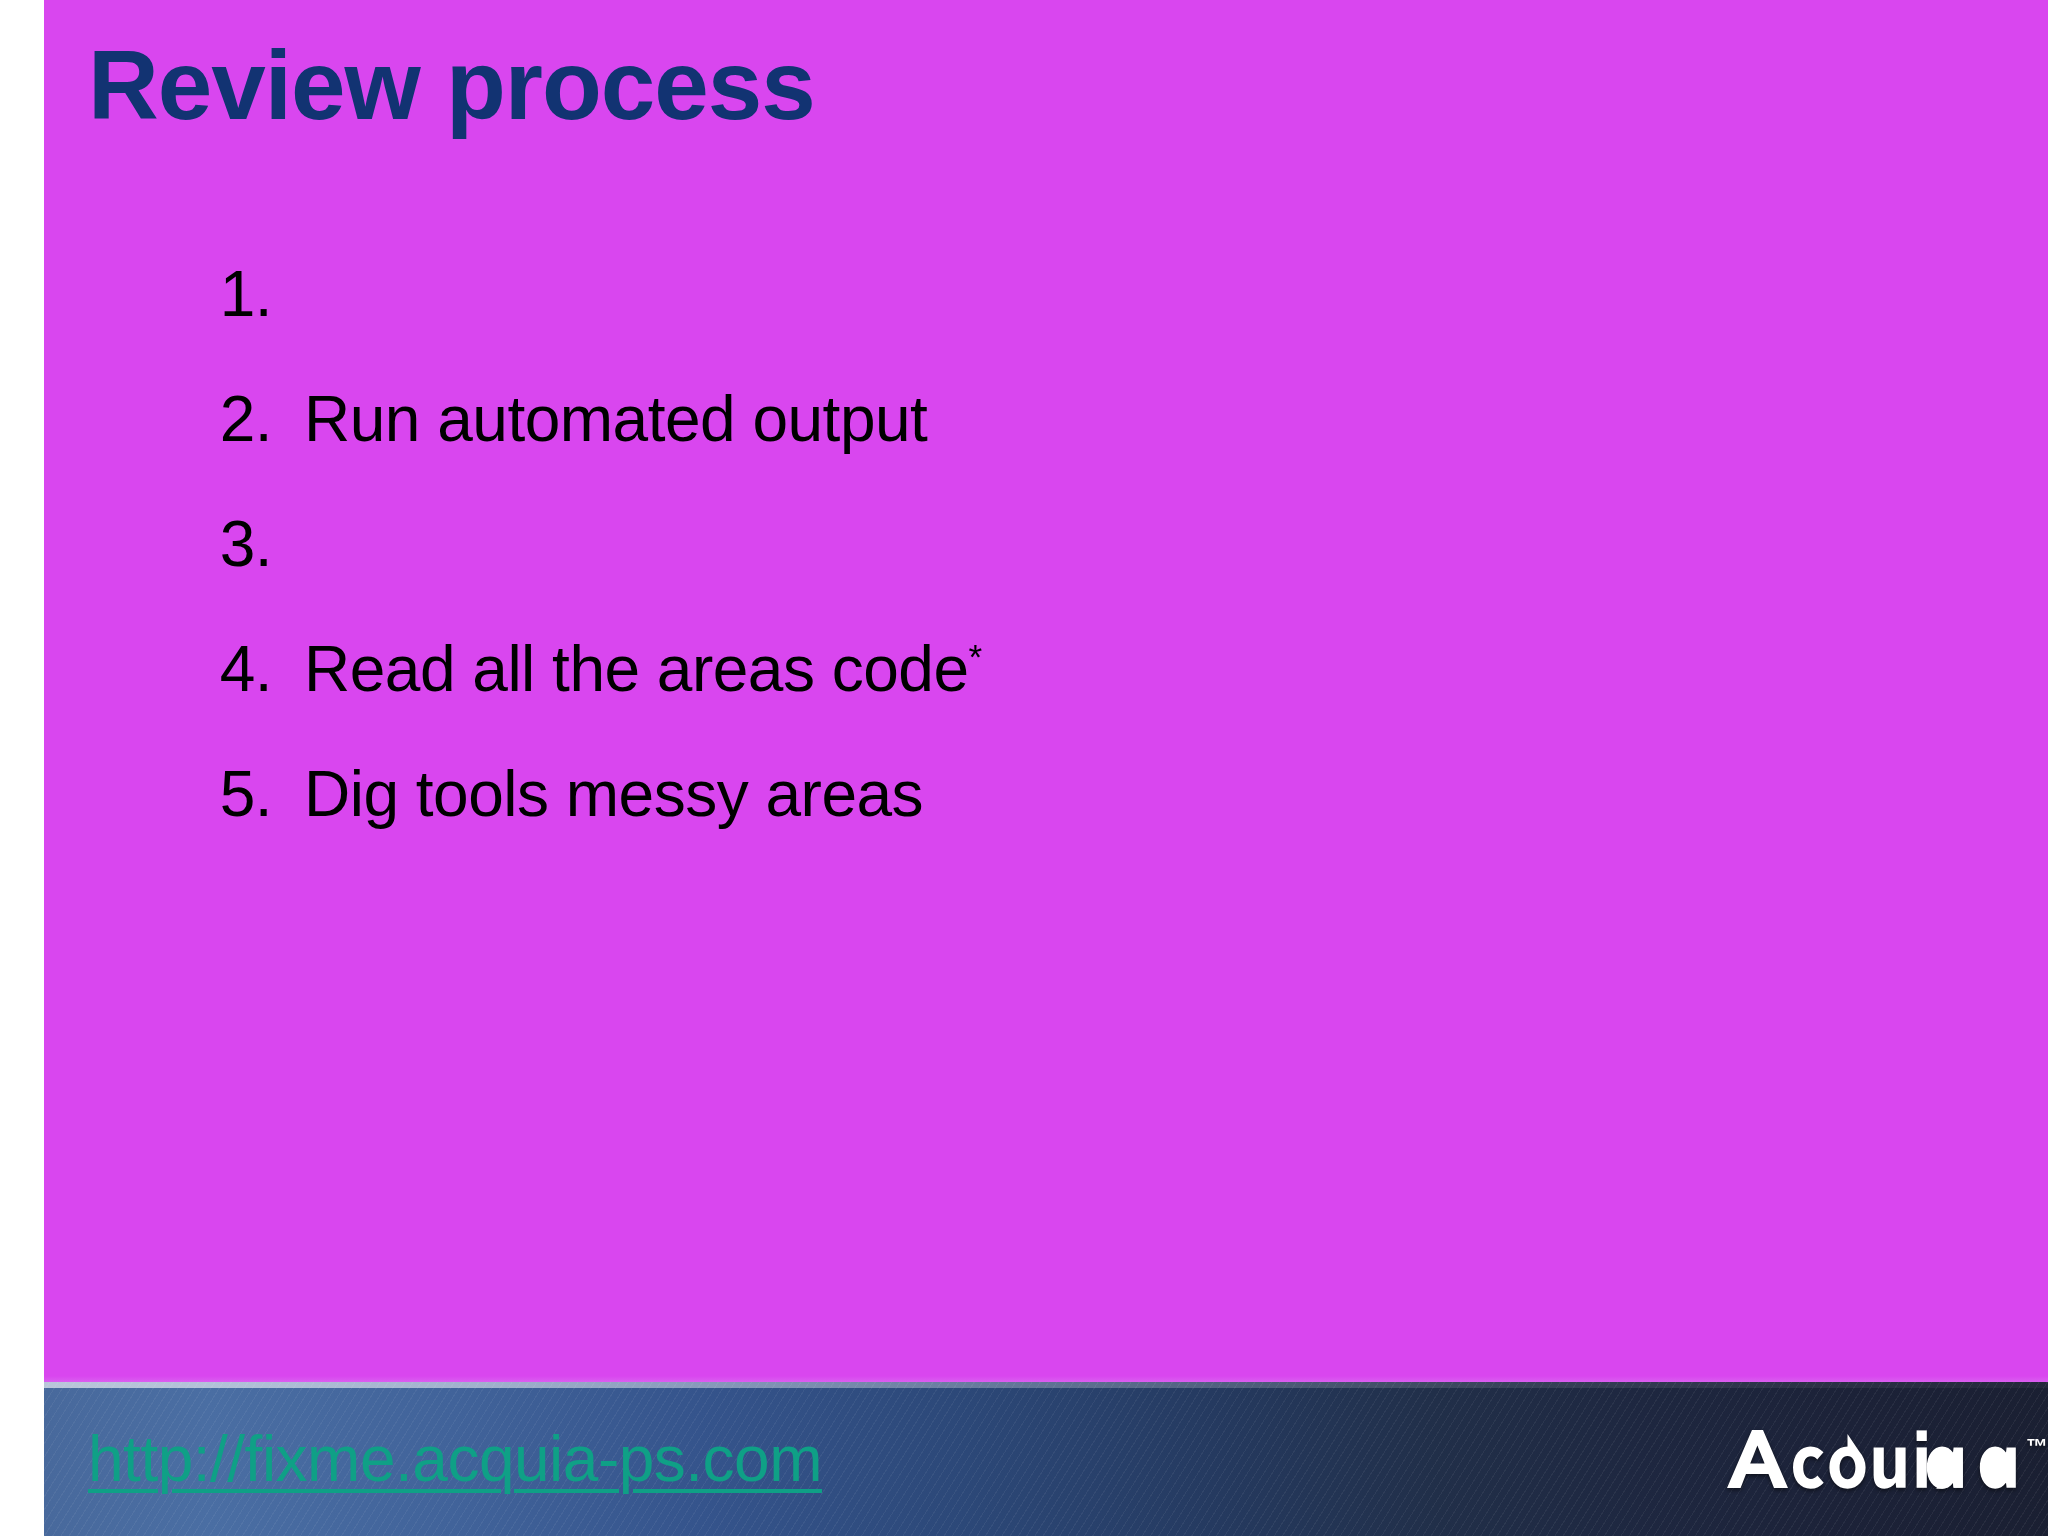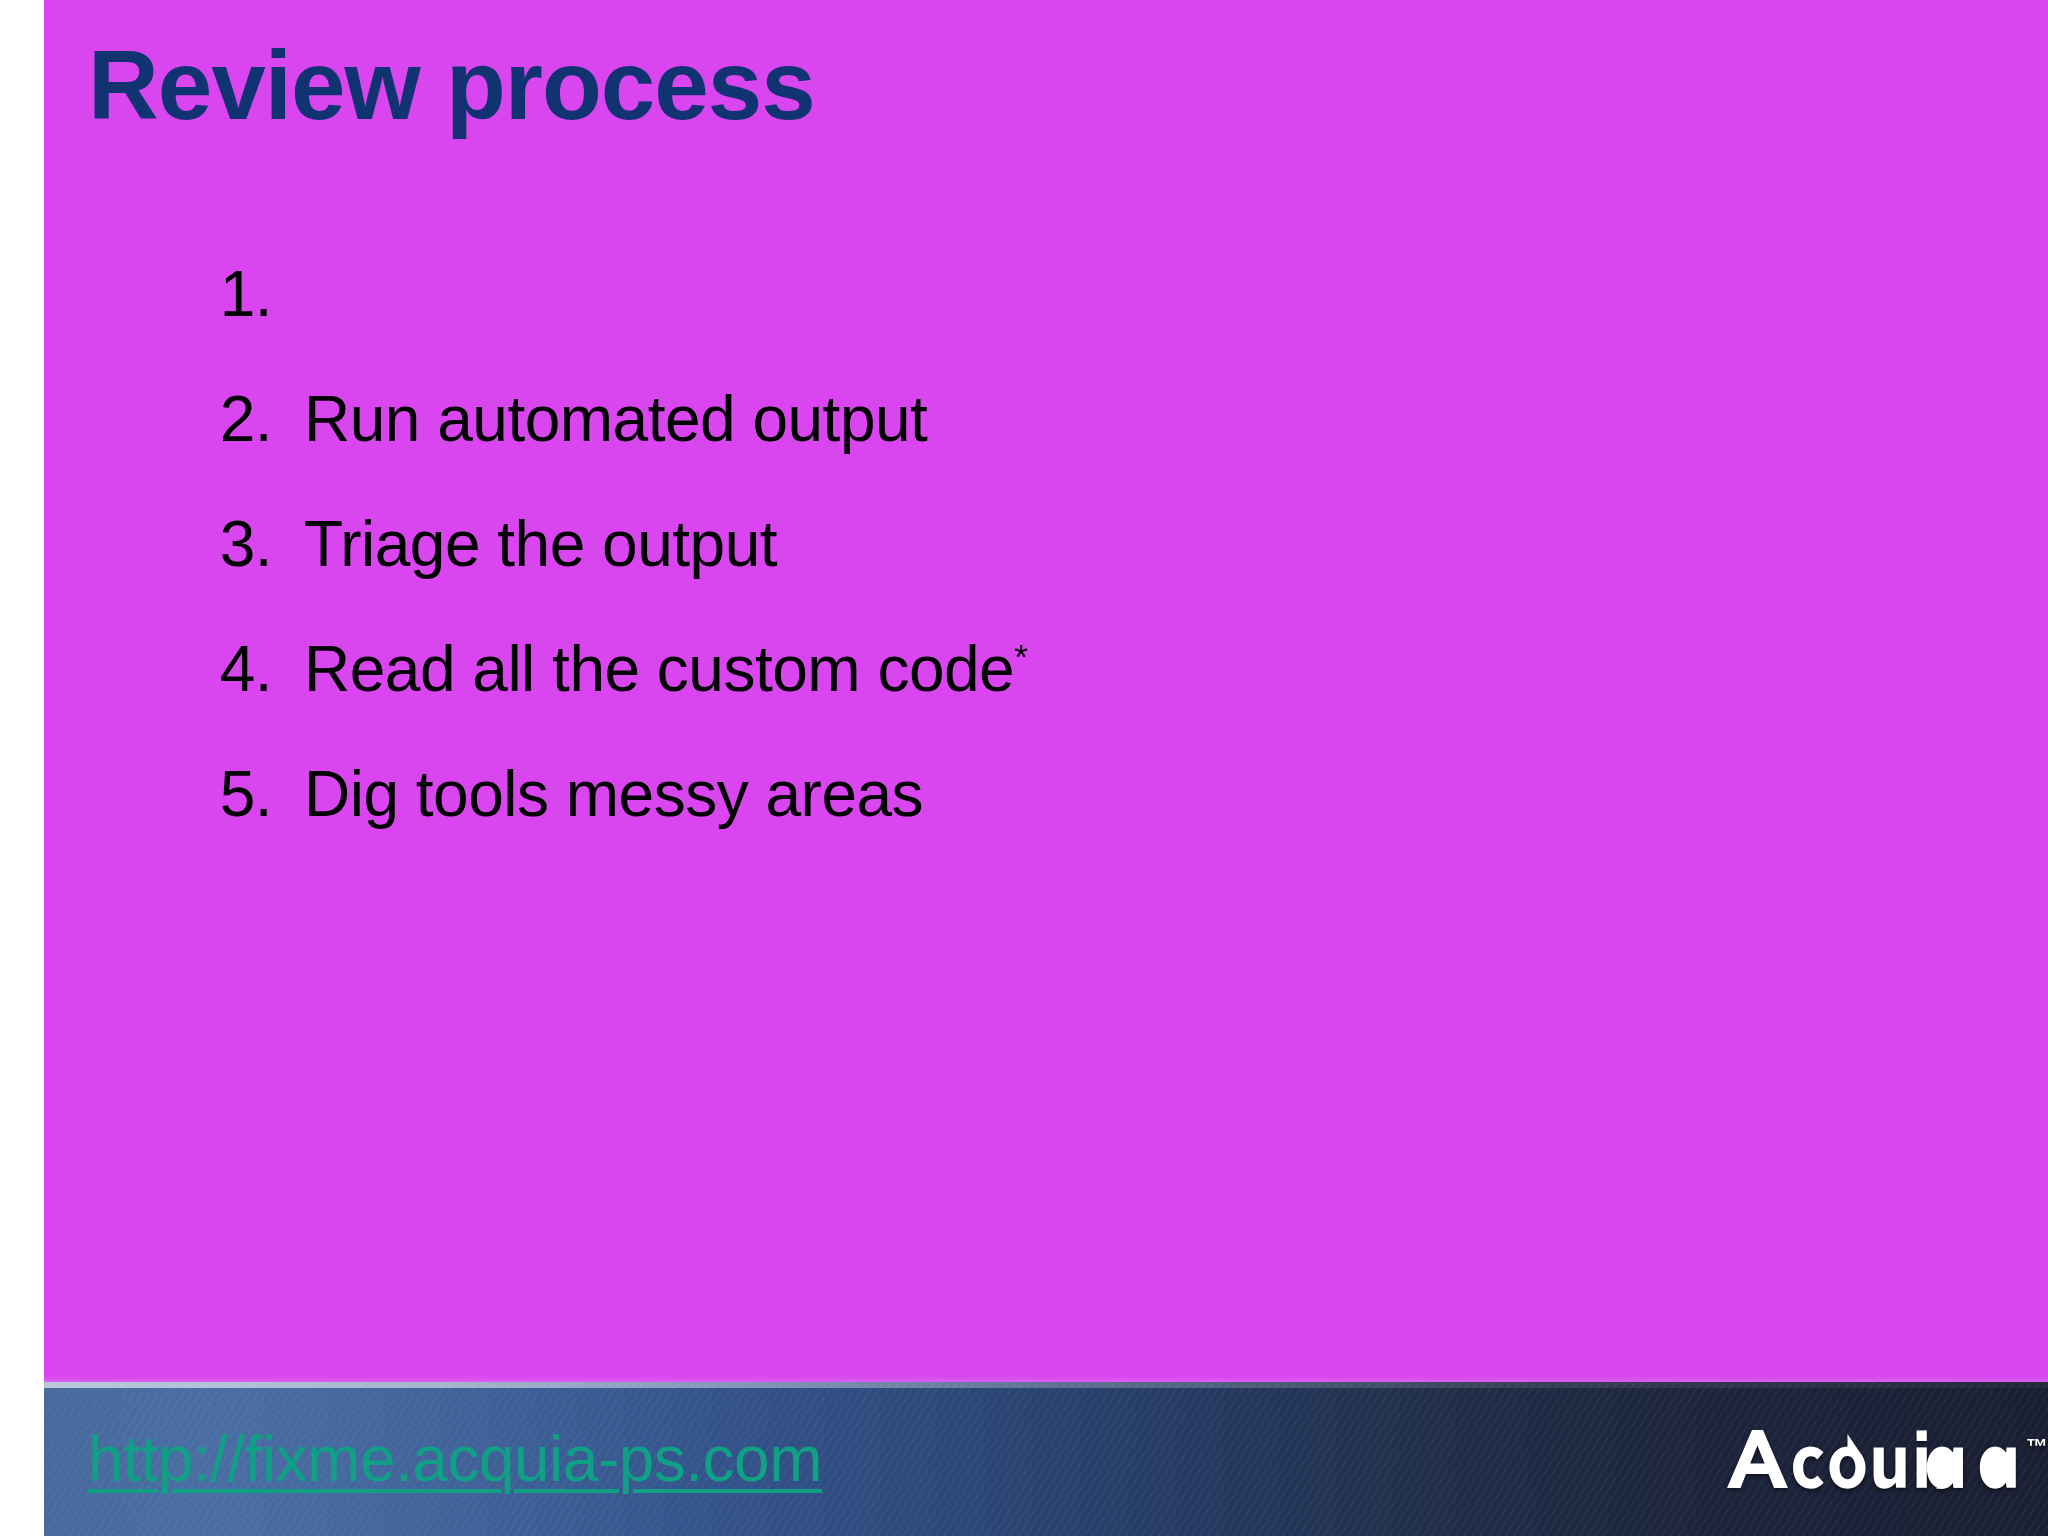--- a/index.html
+++ b/index.html
@@ -192,26 +192,25 @@
       <span class="list-number">1.</span>
     </li>
 
     <li class="list-item">
       <span class="list-number">2.</span>
       <span class="list-text"><span>Run automated output</span><sup></sup></span>
     </li>
 
     <li class="list-item">
       <span class="list-number">3.</span>
-      <span class="list-text"><span>Triage the output</span><sup></sup></span>
     </li>
 
     <li class="list-item">
       <span class="list-number">4.</span>
-      <span class="list-text"><span>Read all the custom code</span><sup>*</sup></span>
+      <span class="list-text"><span>Read all the areas code</span><sup>*</sup></span>
     </li>
 
     <li class="list-item">
       <span class="list-number">5.</span>
       <span class="list-text"><span>Dig tools messy areas</span><sup></sup></span>
     </li>
 
   </ol>
 
   <div class="footer-glow"></div>

